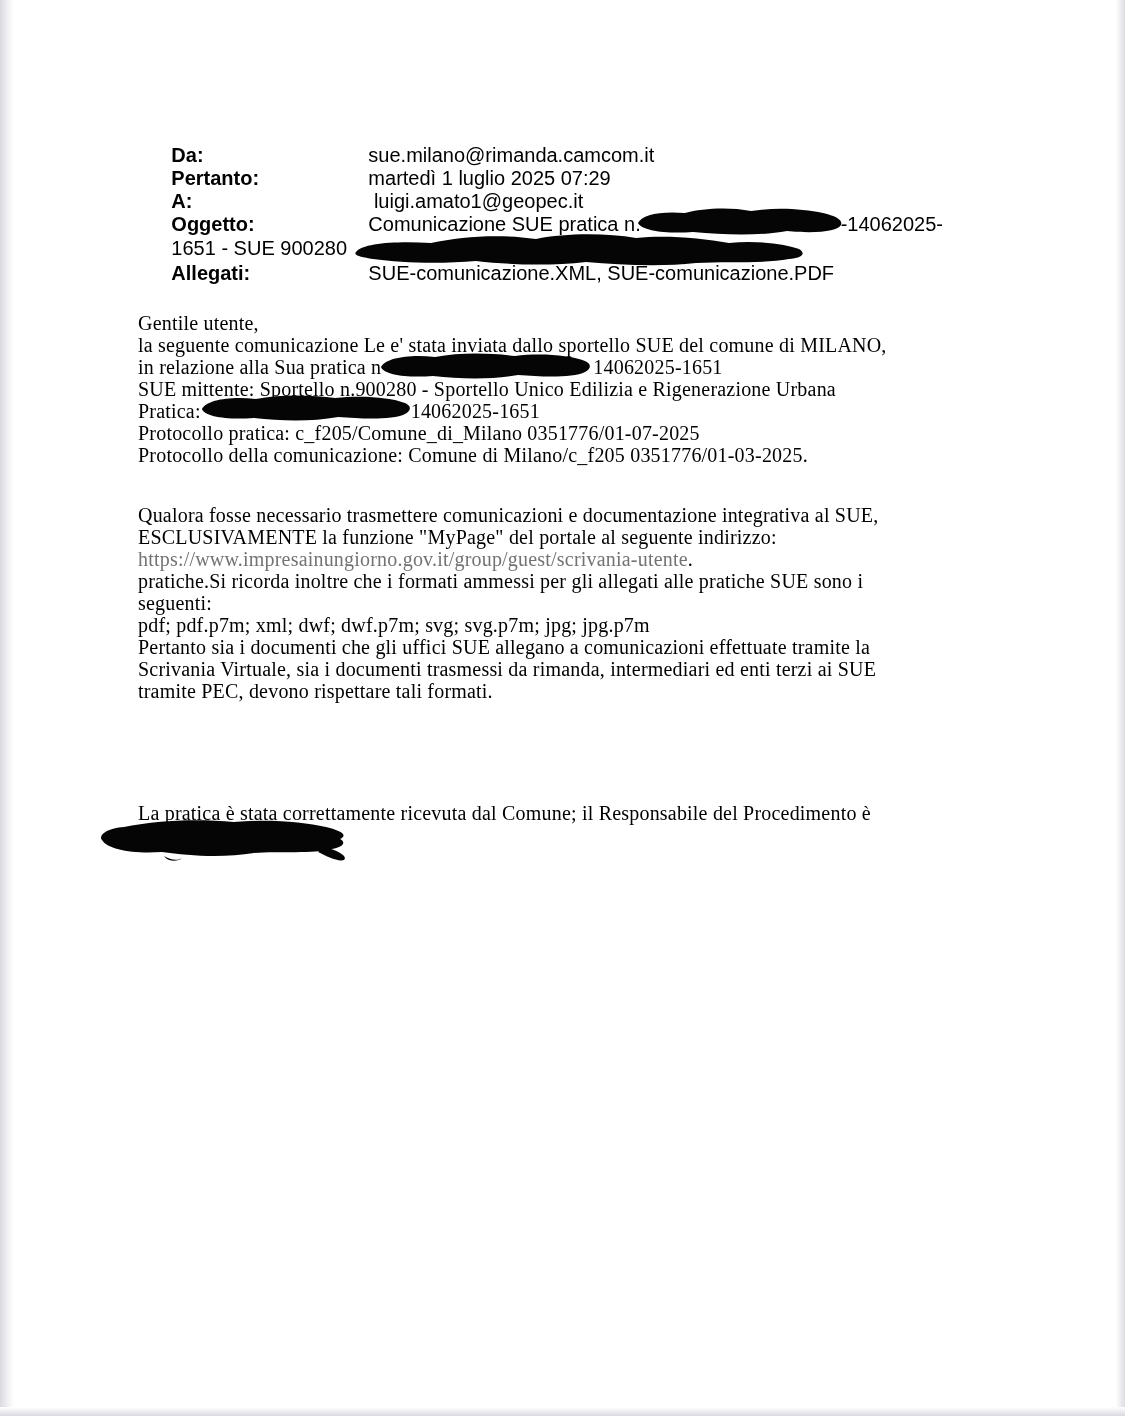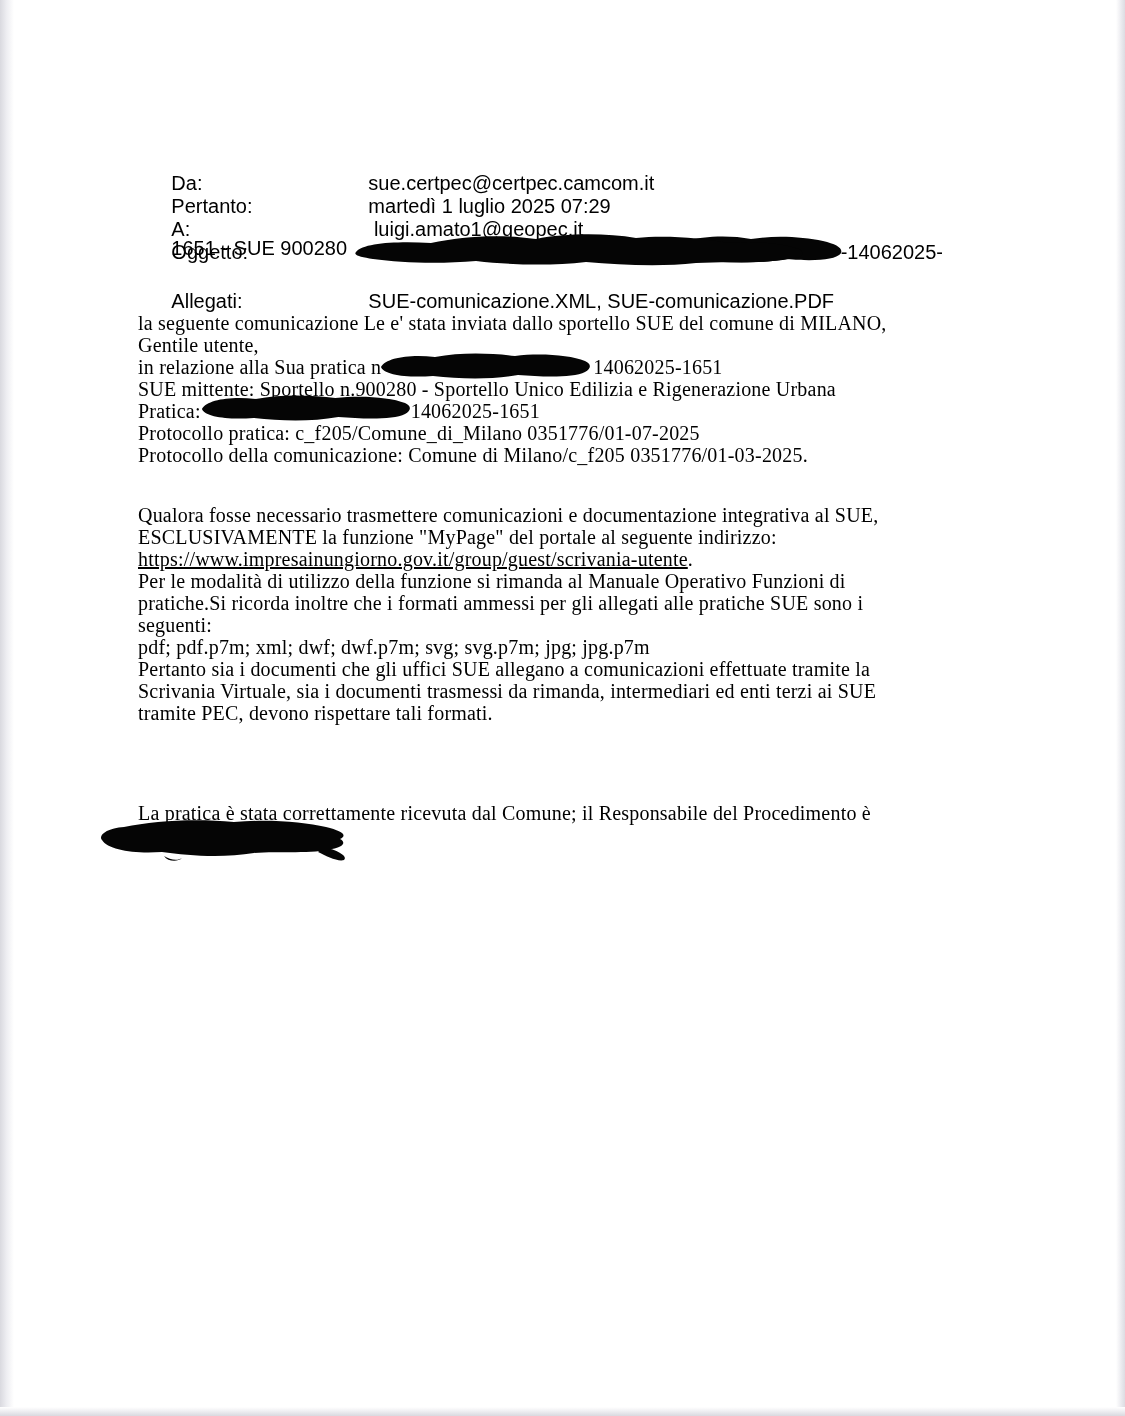--- a/index.html
+++ b/index.html
@@ -17,29 +17,29 @@
   .edge-left  { left:0; top:0; width:14px; height:100%;
     background:linear-gradient(to right,#d9d9df,#ededf1 45%,#ffffff); }
   .edge-right { right:0; top:0; width:9px; height:100%;
     background:linear-gradient(to left,#dcdce2,#f1f1f4 60%,#ffffff); }
   .edge-bottom{ left:0; bottom:0; width:100%; height:9px;
     background:linear-gradient(to top,#d9d9df,#f1f1f4 60%,#ffffff); }
 
   
   .hrow { position:absolute; left:138px; white-space:pre;
     font-size:20px; line-height:23px; }
-  .hlabel { display:inline-block; width:197px; font-weight:normal;margin-top:28px; }
+  .hlabel { display:inline-block; width:197px; font-weight:bold; }
   .hvalue, .hwrap { white-space:pre; }
 
   
   .bblock { position:absolute; left:138px; width:870px;
     font-family:"Liberation Serif", serif;
     font-size:20px; line-height:22px; letter-spacing:0.2px; }
   .bline { white-space:pre; }
-  .link { color:#000000; text-decoration:underline; cursor:pointer; }
+  .link { color:#737373; cursor:pointer; }
 
   
   .sp { display:inline-block; position:relative; height:2px; vertical-align:baseline; }
   .sp svg { position:absolute; z-index:3; }
   .sp-a { width:200px; } .sp-a svg { left:-6px; top:-22px; }
   .sp-b { width:450px; } .sp-b svg { left:-2px; top:-20px; }
   .sp-c { width:212px; } .sp-c svg { left:-4px; top:-20px; }
   .sp-d { width:210px; } .sp-d svg { left:-3px; top:-22px; }
   .sp-e { width:452px; } .sp-e svg { left:-3px; top:-22px; }
   .blob-bottom { position:absolute; left:94px; top:814px; z-index:3; }
@@ -48,21 +48,21 @@
 </head>
 <body>
 
 <div class="page">
   <div class="edge edge-left"></div>
   <div class="edge edge-right"></div>
   <div class="edge edge-bottom"></div>
 
   <div>
     <div class="hrow" style="top:121px">
-      <span class="hlabel">Da:</span><span class="hvalue">sue.certpec@certpec.camcom.it</span>
+      <span class="hlabel">Da:</span><span class="hvalue">sue.milano@rimanda.camcom.it</span>
     </div>
     <div class="hrow" style="top:144px">
       <span class="hlabel">Pertanto:</span><span class="hvalue">martedì 1 luglio 2025 07:29</span>
     </div>
     <div class="hrow" style="top:167px">
       <span class="hlabel">A:</span><span class="hvalue"> luigi.amato1@geopec.it</span>
     </div>
     <div class="hrow" style="top:190px">
       <span class="hlabel">Oggetto:</span><span class="hvalue"><span>Comunicazione SUE pratica n.</span><span class="sp sp-a"><svg width="210" height="29" viewBox="0 0 210 29">
               <path class="blob" d="M3,16 C7,8 24,4 50,6 C68,1 95,0 116,4 C142,0 168,2 188,6 C201,9 208,13 206,18 C203,24 182,27 152,24 C124,29 90,28 58,25 C32,27 7,24 3,16 Z"></path>
@@ -73,38 +73,37 @@
               <path class="blob" d="M5,19 C12,10 45,8 80,10 C112,3 150,1 185,6 C215,0 255,0 285,5 C315,2 350,5 378,10 C405,7 435,11 448,16 C455,20 452,25 438,26 C412,31 375,28 345,30 C310,34 270,32 235,29 C200,33 160,32 125,28 C90,31 50,30 22,26 C9,24 2,22 5,19 Z"></path>
             </svg></span></span>
     </div>
     <div class="hrow" style="top:239px">
       <span class="hlabel">Allegati:</span><span class="hvalue">SUE-comunicazione.XML, SUE-comunicazione.PDF</span>
     </div>
   </div>
 
   <div>
     <div class="bblock" style="top:312px">
+      <div class="bline">Gentile utente,</div>
       <div class="bline">la seguente comunicazione Le e' stata inviata dallo sportello SUE del comune di MILANO,</div>
-      <div class="bline">Gentile utente,</div>
       <div class="bline"><span>in relazione alla Sua pratica n</span><span class="sp sp-c"><svg width="214" height="29" viewBox="0 0 214 29">
               <path class="blob" d="M4,15 C9,6 32,2 58,5 C84,0 114,1 138,4 C163,1 193,3 208,9 C215,12 214,17 208,20 C196,26 166,25 141,23 C113,28 83,27 56,24 C30,26 7,23 4,15 Z"></path>
             </svg></span><span>14062025-1651</span></div>
       <div class="bline">SUE mittente: Sportello n.900280 - Sportello Unico Edilizia e Rigenerazione Urbana</div>
       <div class="bline"><span>Pratica:</span><span class="sp sp-d"><svg width="213" height="29" viewBox="0 0 214 29">
               <path class="blob" d="M4,15 C9,6 32,2 58,5 C84,0 114,1 138,4 C163,1 193,3 208,9 C215,12 214,17 208,20 C196,26 166,25 141,23 C113,28 83,27 56,24 C30,26 7,23 4,15 Z"></path>
             </svg></span><span>14062025-1651</span></div>
       <div class="bline">Protocollo pratica: c_f205/Comune_di_Milano 0351776/01-07-2025</div>
       <div class="bline">Protocollo della comunicazione: Comune di Milano/c_f205 0351776/01-03-2025.</div>
     </div>
 
     <div class="bblock" style="top:504px">
       <div class="bline">Qualora fosse necessario trasmettere comunicazioni e documentazione integrativa al SUE,</div>
       <div class="bline">ESCLUSIVAMENTE la funzione "MyPage" del portale al seguente indirizzo:</div>
       <div class="bline"><a class="link">https://www.impresainungiorno.gov.it/group/guest/scrivania-utente</a><span>.</span></div>
-      <div class="bline">Per le modalità di utilizzo della funzione si rimanda al Manuale Operativo Funzioni di</div>
       <div class="bline">pratiche.Si ricorda inoltre che i formati ammessi per gli allegati alle pratiche SUE sono i</div>
       <div class="bline">seguenti:</div>
       <div class="bline">pdf; pdf.p7m; xml; dwf; dwf.p7m; svg; svg.p7m; jpg; jpg.p7m</div>
       <div class="bline">Pertanto sia i documenti che gli uffici SUE allegano a comunicazioni effettuate tramite la</div>
       <div class="bline">Scrivania Virtuale, sia i documenti trasmessi da rimanda, intermediari ed enti terzi ai SUE</div>
       <div class="bline">tramite PEC, devono rispettare tali formati.</div>
     </div>
 
     <div class="bblock" style="top:802px">
       <div class="bline">La pratica è stata correttamente ricevuta dal Comune; il Responsabile del Procedimento è</div>

